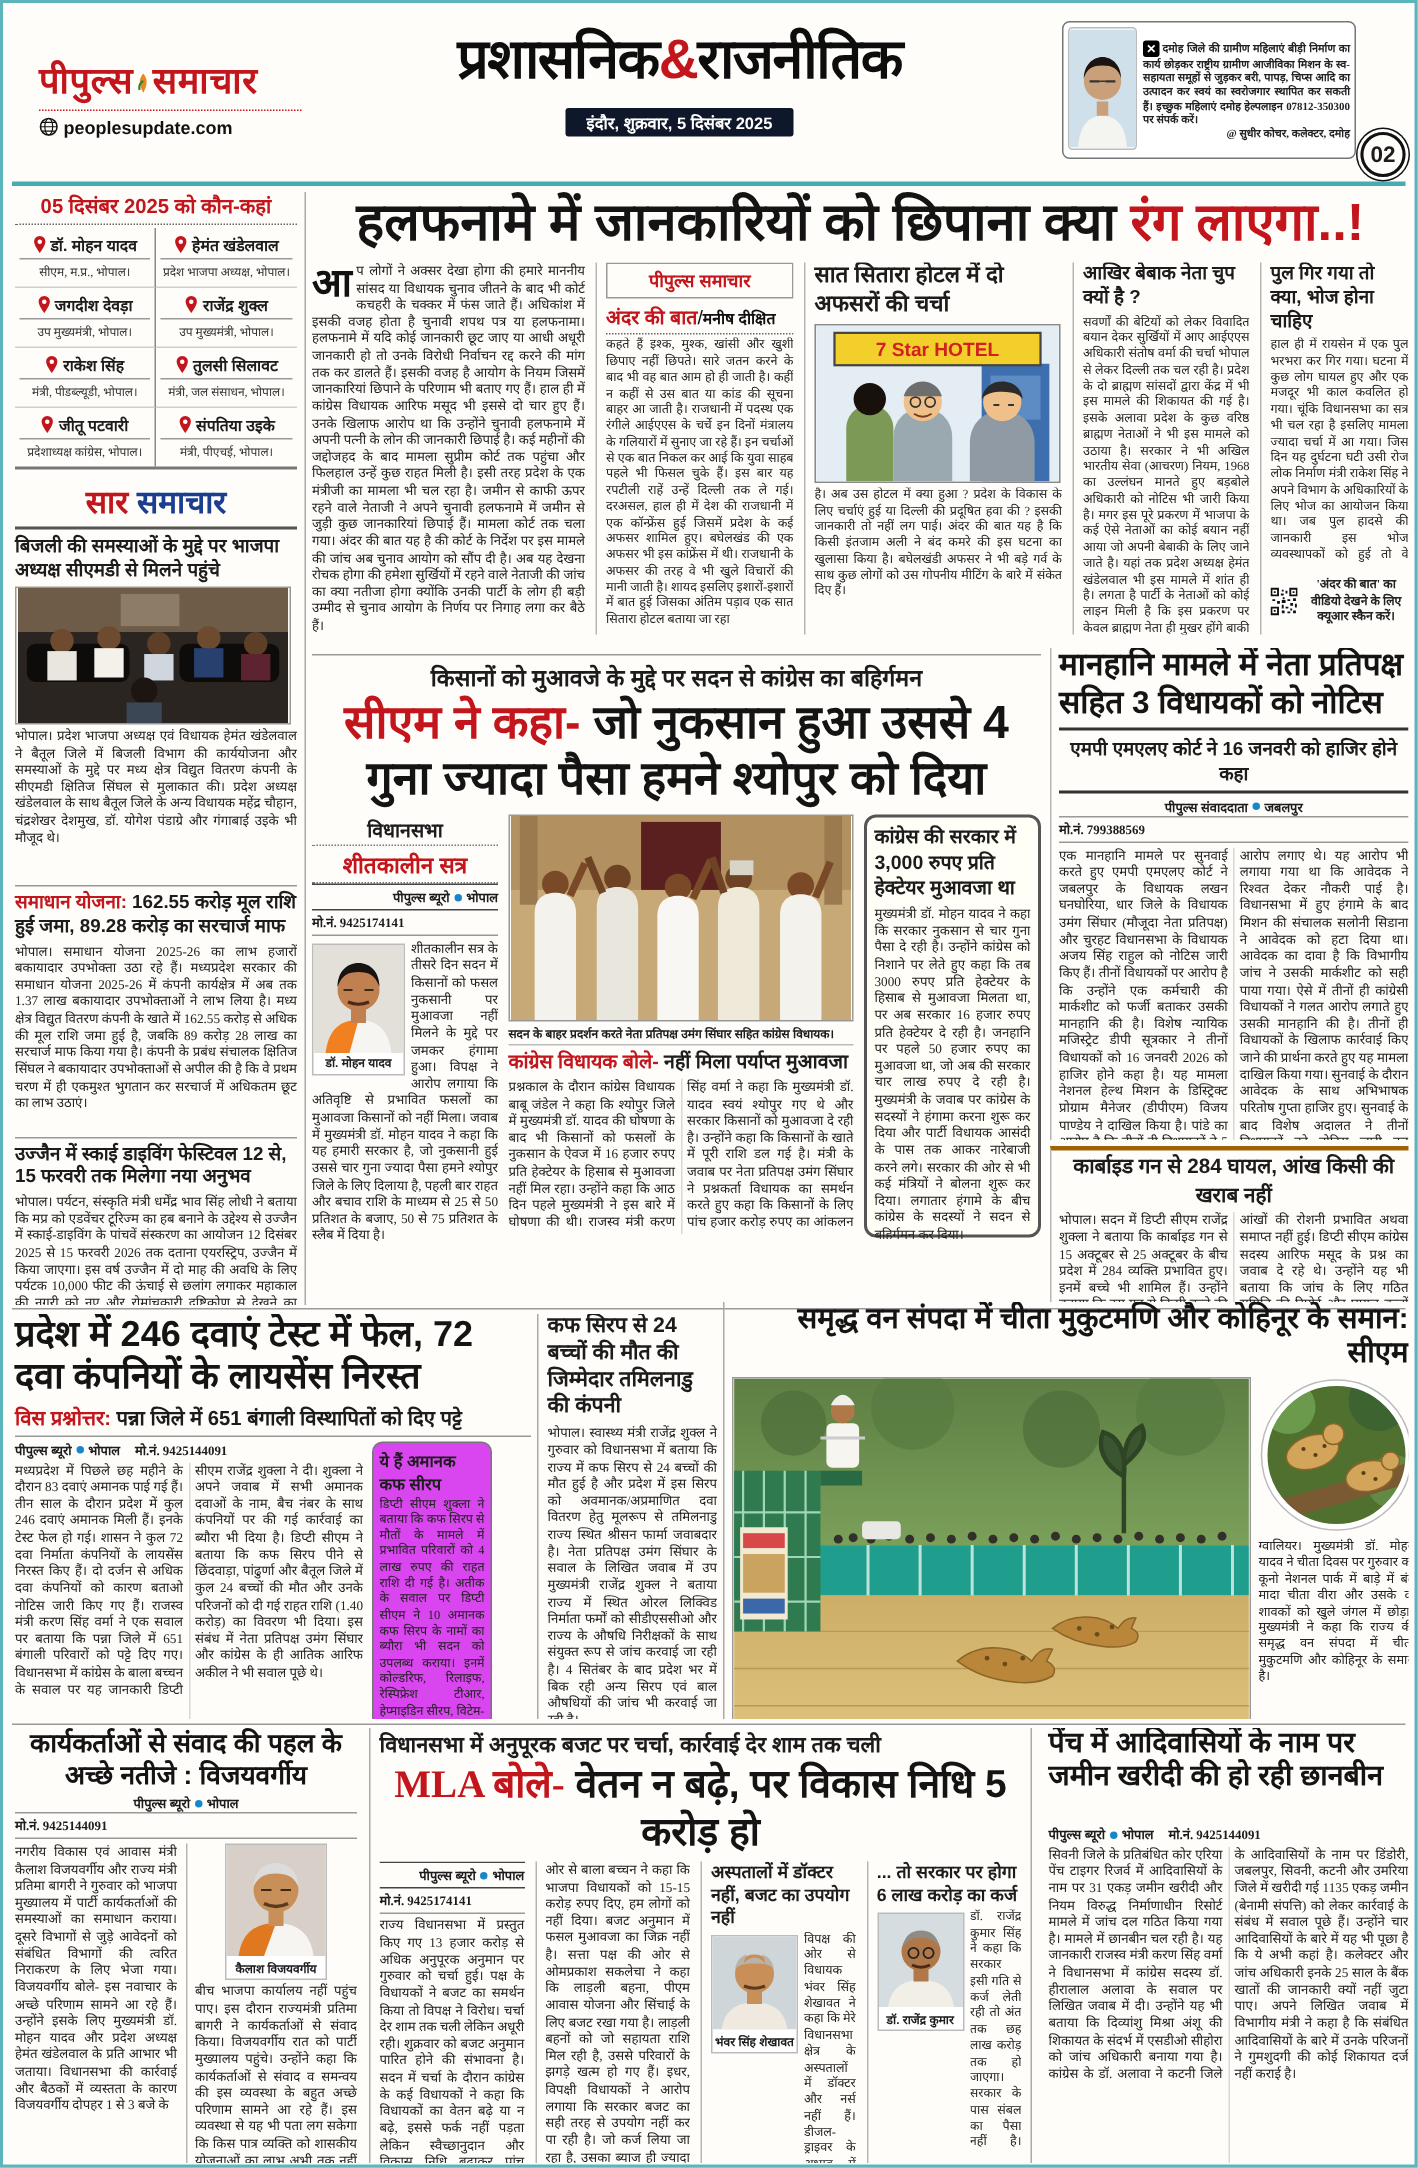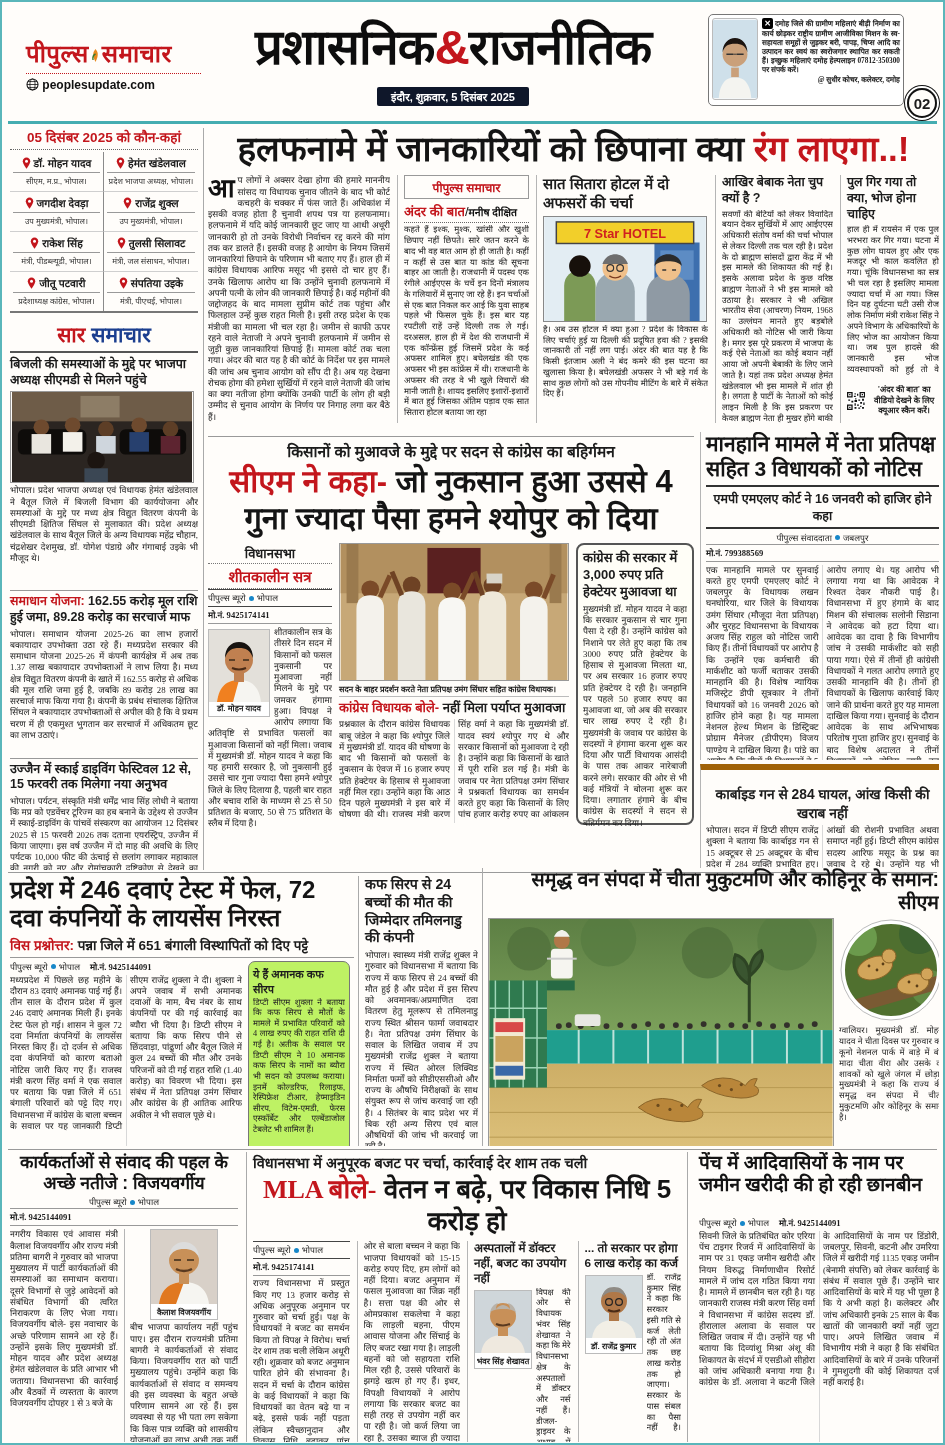--- a/index.html
+++ b/index.html
@@ -6,32 +6,32 @@
   html,body{background:#8a8a8a}
   .page{position:relative;width:945px;height:1445px;margin:0 auto;background:#fffdfa;
         border:2px solid #5ab6ba;overflow:hidden;
         font-family:"Liberation Serif",serif;color:#1c1c1c}
   .abs{position:absolute}
   .hl{font-family:"Liberation Sans",sans-serif;font-weight:700;color:#141414;line-height:1.18}
   .red{color:#c3161c}
   .blue{color:#1b3e8f}
   .bt{font-size:8.8px;line-height:1.28;text-align:justify;color:#222;overflow:hidden}
   .bt2{column-count:2;column-gap:8px;column-rule:1px solid #d8d8d8}
-  .byline{font-family:"Liberation Sans",sans-serif;font-size:8.6px;font-weight:400;
-          border-top:1px solid #444;border-bottom:1px solid #444;padding:2px 0;text-align:left}
+  .byline{font-family:"Liberation Sans",sans-serif;font-size:8.6px;font-weight:700;
+          border-top:1px solid #444;border-bottom:1px solid #444;padding:2px 0;text-align:right}
   .dot{display:inline-block;width:5px;height:5px;border-radius:50%;background:#1787c9;margin:0 3px 1px 3px;vertical-align:middle}
   .phone{font-size:8.6px;font-weight:700;text-align:left;padding:2px 0;border-bottom:1px solid #999}
   .cap{font-family:"Liberation Sans",sans-serif;font-size:8px;font-weight:700;text-align:center;padding:2px 0}
   .rule{position:absolute;left:6px;right:6px;height:0;border-top:1px solid #9a9a9a}
   .vline{border-left:1px solid #b5b5b5}
   
   .masthead{left:6px;top:4px;width:929px;height:118px;border-bottom:3px solid #45adb1}
   .logo-big{font-family:"Liberation Sans",sans-serif;font-weight:700;font-size:24px;color:#c3161c;letter-spacing:.5px}
   .site{font-family:"Liberation Sans",sans-serif;font-weight:700;font-size:12px;color:#111}
-  .mast-title{font-family:"Liberation Sans",sans-serif;font-weight:700;font-size:49px;color:#0d0d0d;letter-spacing:-1px}
+  .mast-title{font-family:"Liberation Sans",sans-serif;font-weight:700;font-size:37px;color:#0d0d0d;letter-spacing:-1px}
   .date-pill{display:inline-block;background:#0f172a;color:#fff;font-family:"Liberation Sans",sans-serif;
              font-weight:700;font-size:11px;padding:2px 14px;border-radius:2px}
   .promo{left:700px;top:8px;width:196px;height:92px;border:1px solid #777;border-radius:5px;
          padding:3px;display:flex;gap:4px;background:#fff}
   .promo-t{font-size:7.3px;line-height:1.25;text-align:justify;font-weight:700;color:#222}
   .x-ic{display:inline-flex;width:11px;height:11px;background:#000;color:#fff;border-radius:2px;
         align-items:center;justify-content:center;font-size:8px;font-weight:700;margin-right:2px}
   .pgnum{left:899px;top:82px;width:30px;height:30px;border:2px solid #111;border-radius:50%;
          box-shadow:0 0 0 2px #fff,0 0 0 3px #111;display:flex;align-items:center;justify-content:center;
          font-family:"Liberation Sans",sans-serif;font-weight:700;font-size:15px}
@@ -69,29 +69,29 @@
   .lblA{font-family:"Liberation Sans",sans-serif;font-weight:700;font-size:13px;text-align:center;border-bottom:1px dotted #777;padding:1px 0}
   .lblB{font-family:"Liberation Sans",sans-serif;font-weight:700;font-size:15px;color:#c3161c;text-align:center;border-bottom:1px dotted #777;padding:2px 0}
   .figL{float:left;width:62px;margin:2px 4px 2px 0;border:1px solid #bbb;background:#fff}
   .box-side{border:2px solid #555;border-radius:8px;padding:5px;background:#fffef7}
   .box-side .h{font-family:"Liberation Sans",sans-serif;font-weight:700;font-size:13px;line-height:1.3;margin-bottom:3px}
   
   .defam{left:698px;top:430px;width:239px;height:328px;overflow:hidden}
   .defam-h{font-size:21px}
   .subrule{font-family:"Liberation Sans",sans-serif;font-weight:700;font-size:12.5px;
            border-top:2px solid #333;border-bottom:2px solid #333;padding:3px 0;margin:3px 0;text-align:center}
-  .carbide{left:698px;top:762px;width:239px;height:104px;border-top:6px solid #a16207;padding-top:14px;overflow:hidden}
+  .carbide{left:698px;top:762px;width:239px;height:104px;border-top:3px solid #a16207;padding-top:0;overflow:hidden}
   .carb-h{font-family:"Liberation Sans",sans-serif;font-weight:700;font-size:13.8px;text-align:center;margin-bottom:3px}
   
   .drugs{left:6px;top:874px;width:346px;height:270px;padding-left:2px;overflow:hidden}
   .drugs-h{font-size:24px}
   .drugs-sub{font-family:"Liberation Sans",sans-serif;font-weight:700;font-size:13.5px;margin:3px 0;
              border-bottom:1px solid #999;padding-bottom:3px}
   .drugs-row{display:flex;gap:6px;margin-top:3px}
-  .syrupbox{width:102px;border:1.5px solid #777;border-radius:7px;background:#bef264;padding:4px;flex:none}
+  .syrupbox{width:80px;border:1.5px solid #777;border-radius:7px;background:#d946ef;padding:4px;flex:none}
   .syrupbox .h{font-family:"Liberation Sans",sans-serif;font-weight:700;font-size:11px;margin-bottom:2px}
   .syrup{left:356px;top:874px;width:120px;height:270px;border-left:1px solid #aaa;padding-left:6px;overflow:hidden}
   .syrup-h{font-family:"Liberation Sans",sans-serif;font-weight:700;font-size:14.2px;line-height:1.25;margin-bottom:3px}
   .cheetah{left:480px;top:866px;width:457px;height:278px;border-left:1px solid #aaa;padding-left:5px;overflow:hidden}
   .cheetah-h{font-size:19.5px;text-align:right;margin-bottom:4px}
   .cheetah-row{display:flex;gap:5px}
   
   .bleft{left:6px;top:1150px;width:234px;height:290px;padding:0 4px 0 2px;overflow:hidden}
   .bleft-h{font-size:17.5px;text-align:center;margin-bottom:3px}
   .bmid{left:244px;top:1150px;width:442px;height:290px;border-left:1px solid #aaa;border-right:1px solid #aaa;padding:0 6px;overflow:hidden}
@@ -141,21 +141,21 @@
     <div class="abs promo">
       <svg width="46" height="82" viewBox="0 0 46 82" style="flex:none;border:1px solid #bbb;border-radius:3px">
         <rect width="46" height="82" fill="#cfe0ea"></rect>
         <path d="M6 82c1-16 8-22 17-22s16 6 17 22z" fill="#f4f4f0"></path>
         <rect x="19" y="50" width="8" height="10" fill="#caa07a"></rect>
         <circle cx="23" cy="36" r="13" fill="#caa07a"></circle>
         <path d="M10 34c0-9 6-15 13-15s13 6 13 15c-2-7-6-9-13-9s-11 2-13 9z" fill="#1c1410"></path>
         <path d="M14 36h7M25 36h7" stroke="#333" stroke-width="1.6" fill="none"></path>
         <path d="M21 36h4" stroke="#333" stroke-width="1"></path>
       </svg>
-      <div style="display:flex;flex-direction:column;justify-content:flex-start">
+      <div style="display:flex;flex-direction:column;justify-content:center">
         <div class="promo-t">
           <span class="x-ic">✕</span><span>दमोह जिले की ग्रामीण महिलाएं बीड़ी निर्माण का कार्य छोड़कर राष्ट्रीय ग्रामीण आजीविका मिशन के स्व-सहायता समूहों से जुड़कर बरी, पापड़, चिप्स आदि का उत्पादन कर स्वयं का स्वरोजगार स्थापित कर सकती हैं। इच्छुक महिलाएं दमोह हेल्पलाइन 07812-350300 पर संपर्क करें।</span>
         </div>
         <div class="promo-t" style="text-align:right">@ सुधीर कोचर, कलेक्टर, दमोह</div>
       </div>
     </div>
 
     <div class="abs pgnum">02</div>
   </header>
 

